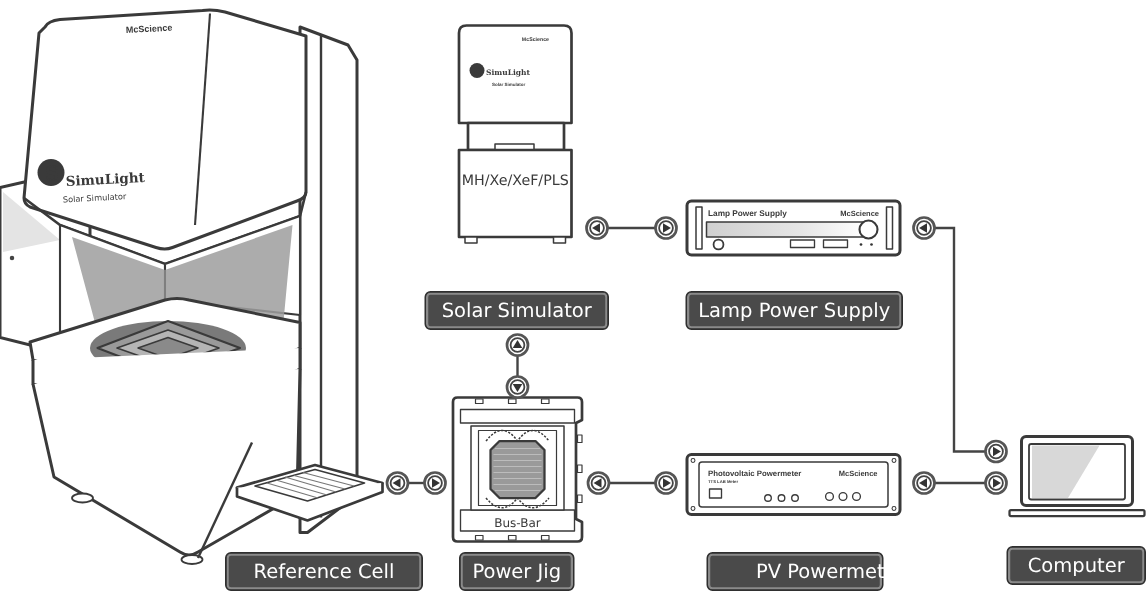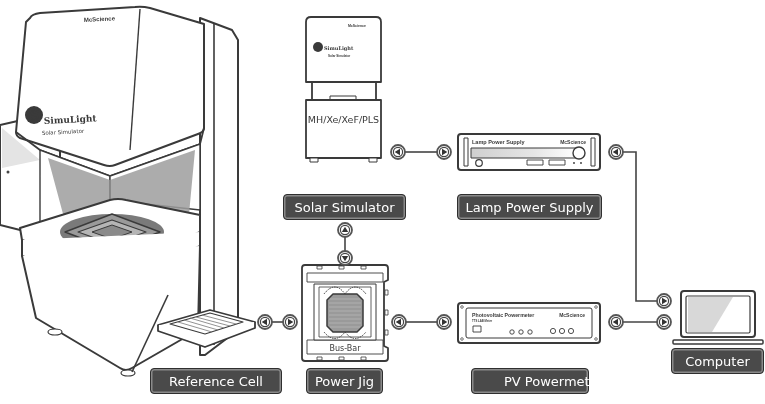--- a/index.html
+++ b/index.html
@@ -221,14 +221,14 @@
   <use href="#conn-right" x="664" y="301"></use>
   <use href="#conn-right" x="664" y="322"></use>
 </svg>
 
 
 <div class="label-box" style="left:283px; top:194px; width:123px;">Solar Simulator</div>
 <div class="label-box" style="left:457px; top:194px; width:145px;">Lamp Power Supply</div>
 <div class="label-box" style="left:150px; top:368px; width:132px;">Reference Cell</div>
 <div class="label-box" style="left:306px; top:368px; width:77px;">Power Jig</div>
 <div class="label-box" style="left:471px; top:368px; width:118px;padding-left:32px;">PV Powermeter</div>
-<div class="label-box" style="left:671px; top:348px; width:93px;">Computer</div>
+<div class="label-box" style="left:671px; top:364px; width:93px;">Computer</div>
 </div>
 
 </body></html>

